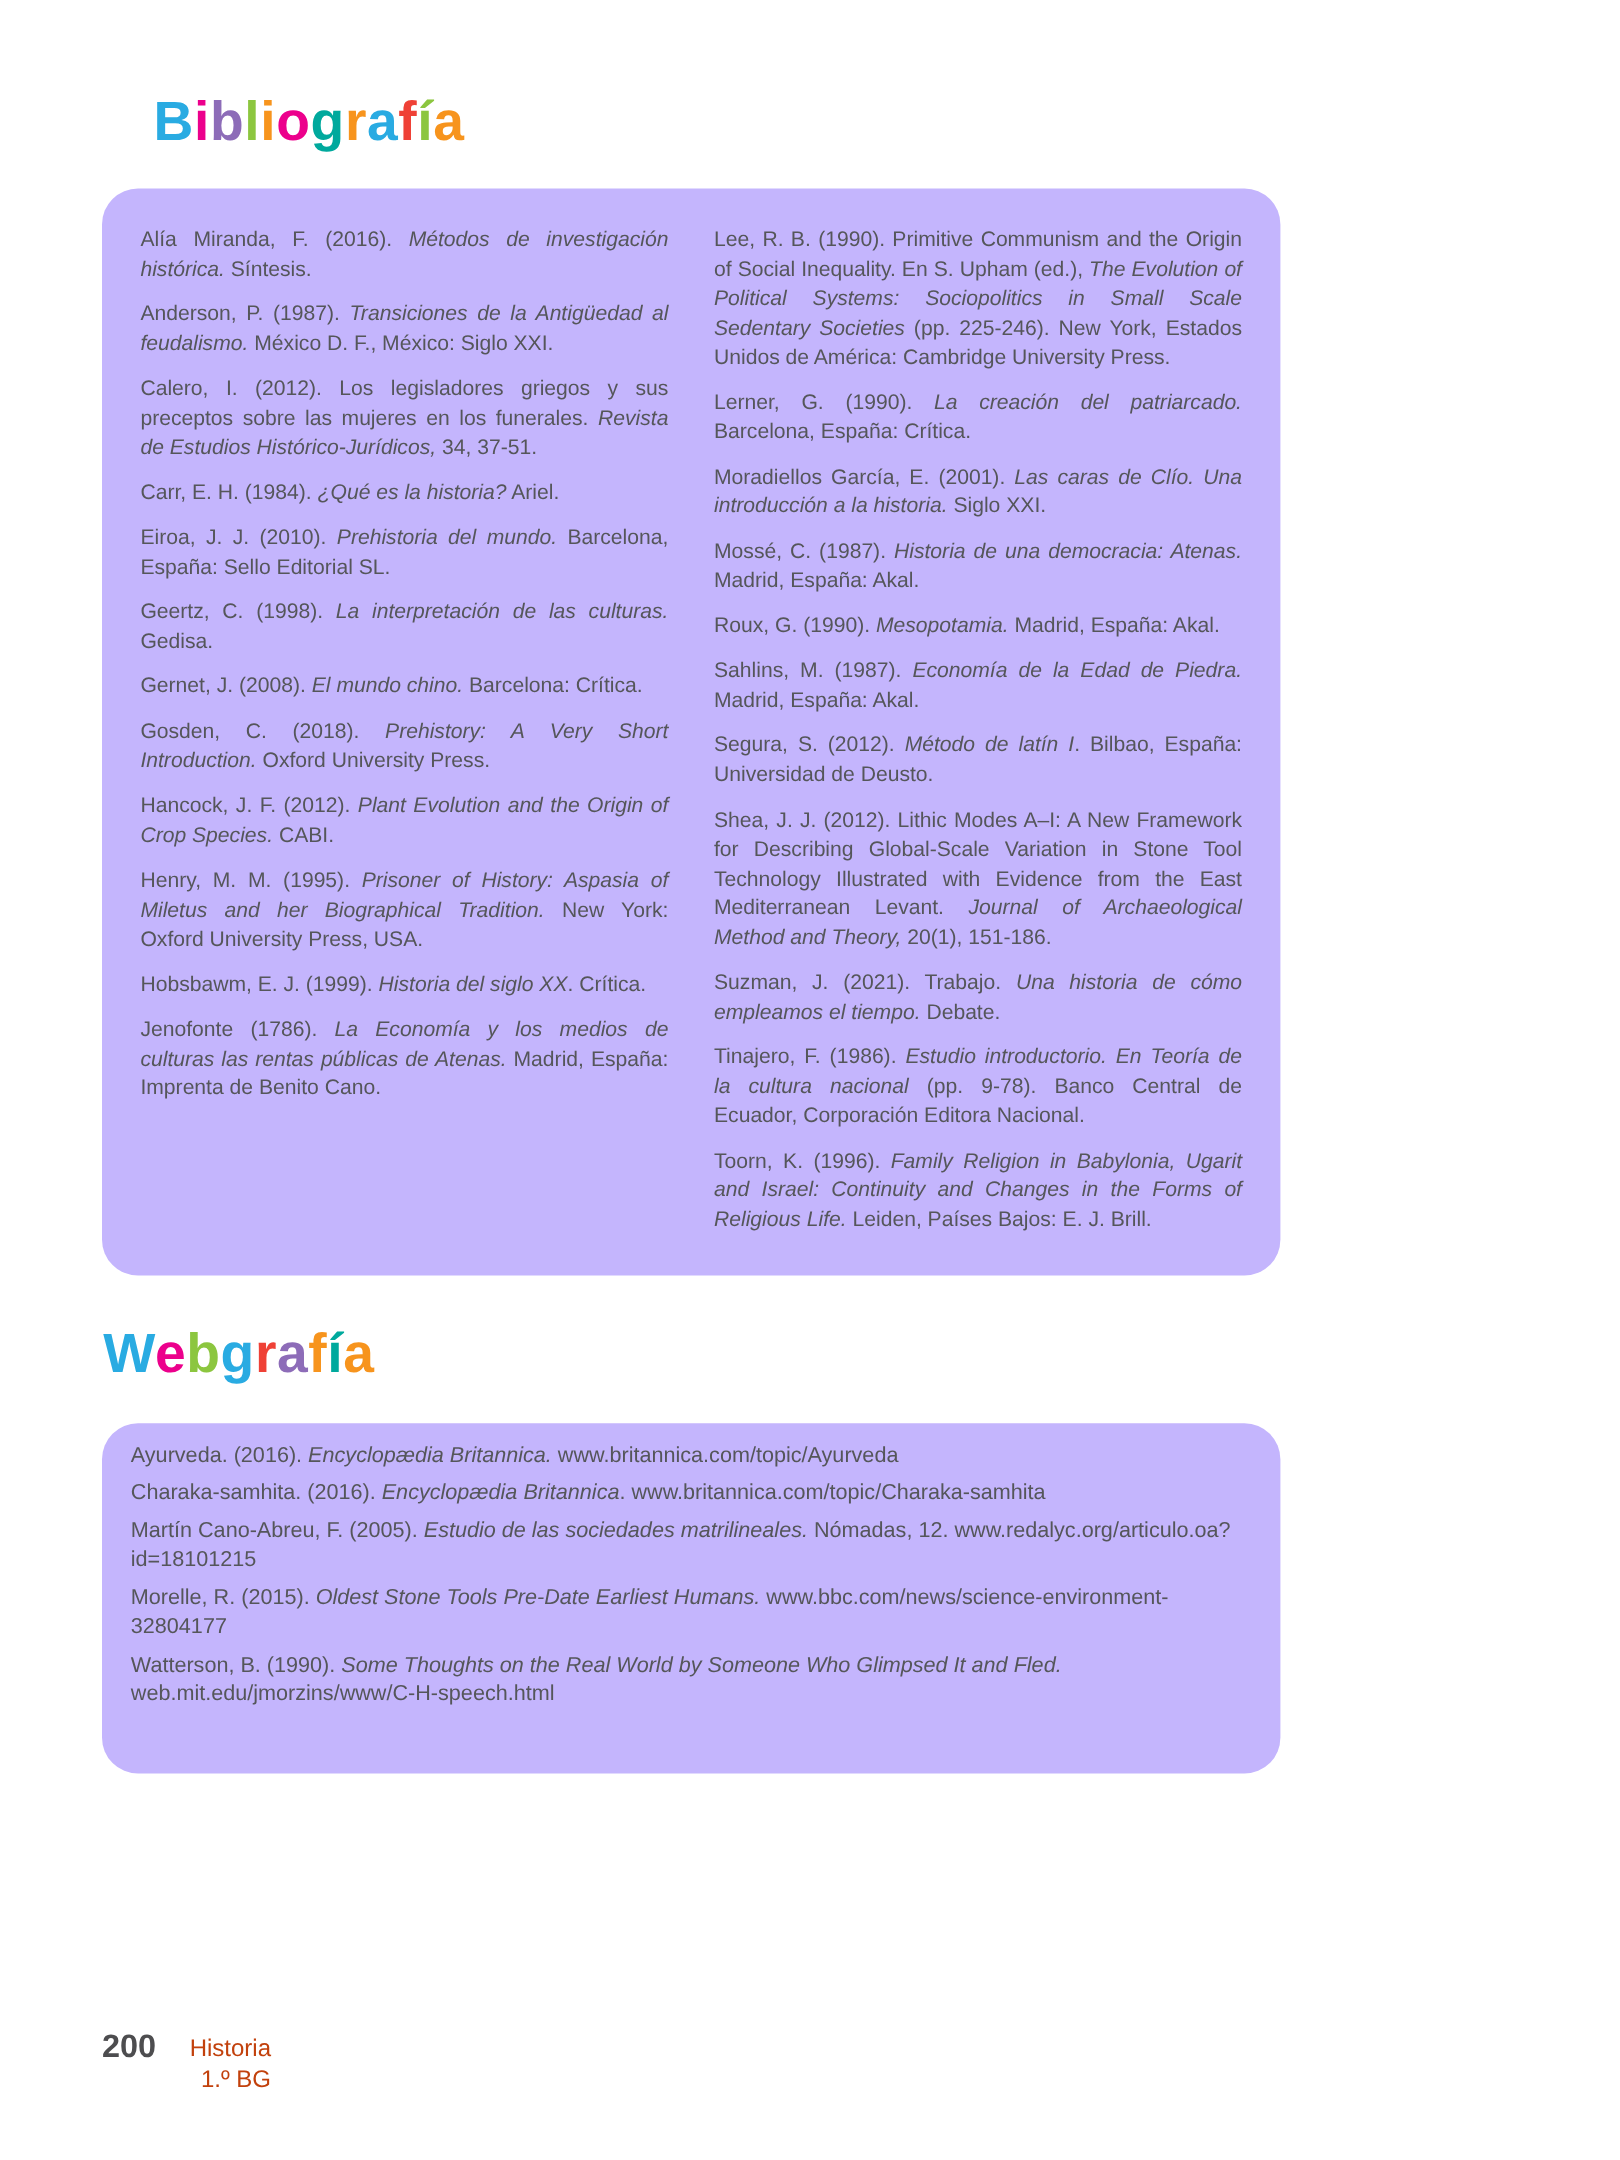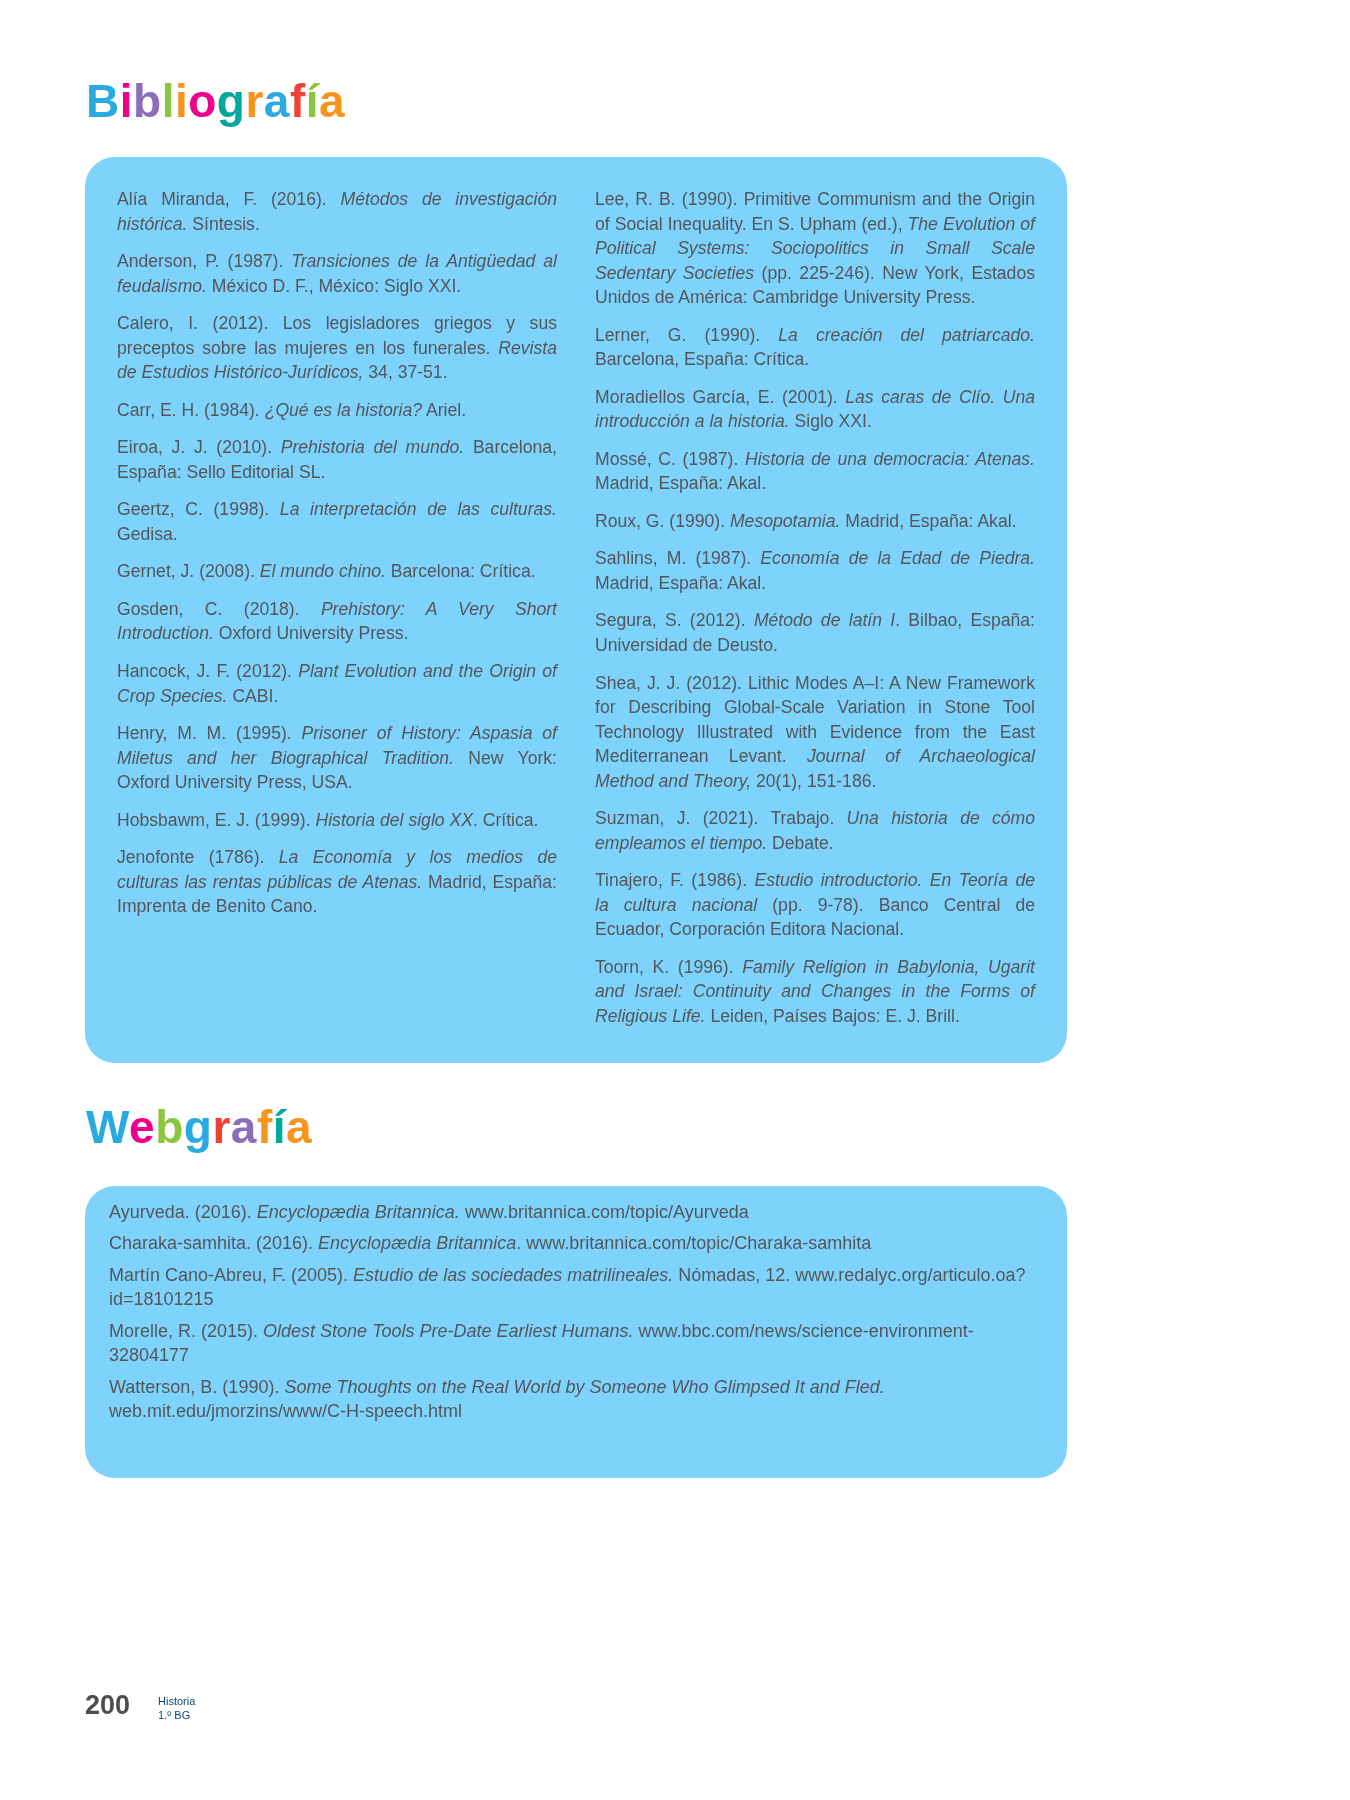--- a/index.html
+++ b/index.html
@@ -12,28 +12,28 @@
   .page { position:absolute; inset:0; }
 
   .section-title {
     position:absolute;
     left:86px;
     font-size:46px;
     font-weight:800;
     letter-spacing:0.5px;
     font-family:"Liberation Sans", sans-serif;
   }
-  #biblio-title { top:74px; }
+  #biblio-title { top:74px;margin-left:42px; }
   #web-title   { top:1100px; }
 
   .panel {
     position:absolute;
     left:85px;
     width:982px;
-    background:#7dd3fc;
+    background:#c4b5fd;
     border-radius:30px;
   }
   .biblio {
     top:157px;
     height:906px;
     padding:30px 32px;
     display:flex;
     gap:38px;
   }
   .col { flex:1; min-width:0; }
@@ -69,24 +69,25 @@
     gap:28px;
   }
   .pagenum {
     font-size:27px;
     font-weight:700;
     color:#4d4d4f;
   }
   .course {
     display:flex;
     flex-direction:column;
-    font-size:11px;
-    color:#0c4a6e;
+    font-size:20px;
+    color:#c2410c;
     line-height:1.3;
     padding-top:4px;
+    align-items:flex-end;
   }
 </style>
 </head>
 <body>
 
 <div class="page">
 
   <h1 class="section-title" id="biblio-title"><span style="color: rgb(41, 171, 226);">B</span><span style="color: rgb(236, 0, 140);">i</span><span style="color: rgb(141, 108, 184);">b</span><span style="color: rgb(140, 198, 63);">l</span><span style="color: rgb(247, 148, 29);">i</span><span style="color: rgb(236, 0, 140);">o</span><span style="color: rgb(0, 169, 157);">g</span><span style="color: rgb(247, 148, 29);">r</span><span style="color: rgb(41, 171, 226);">a</span><span style="color: rgb(239, 65, 54);">f</span><span style="color: rgb(140, 198, 63);">í</span><span style="color: rgb(247, 148, 29);">a</span></h1>
 
   <section class="panel biblio">

